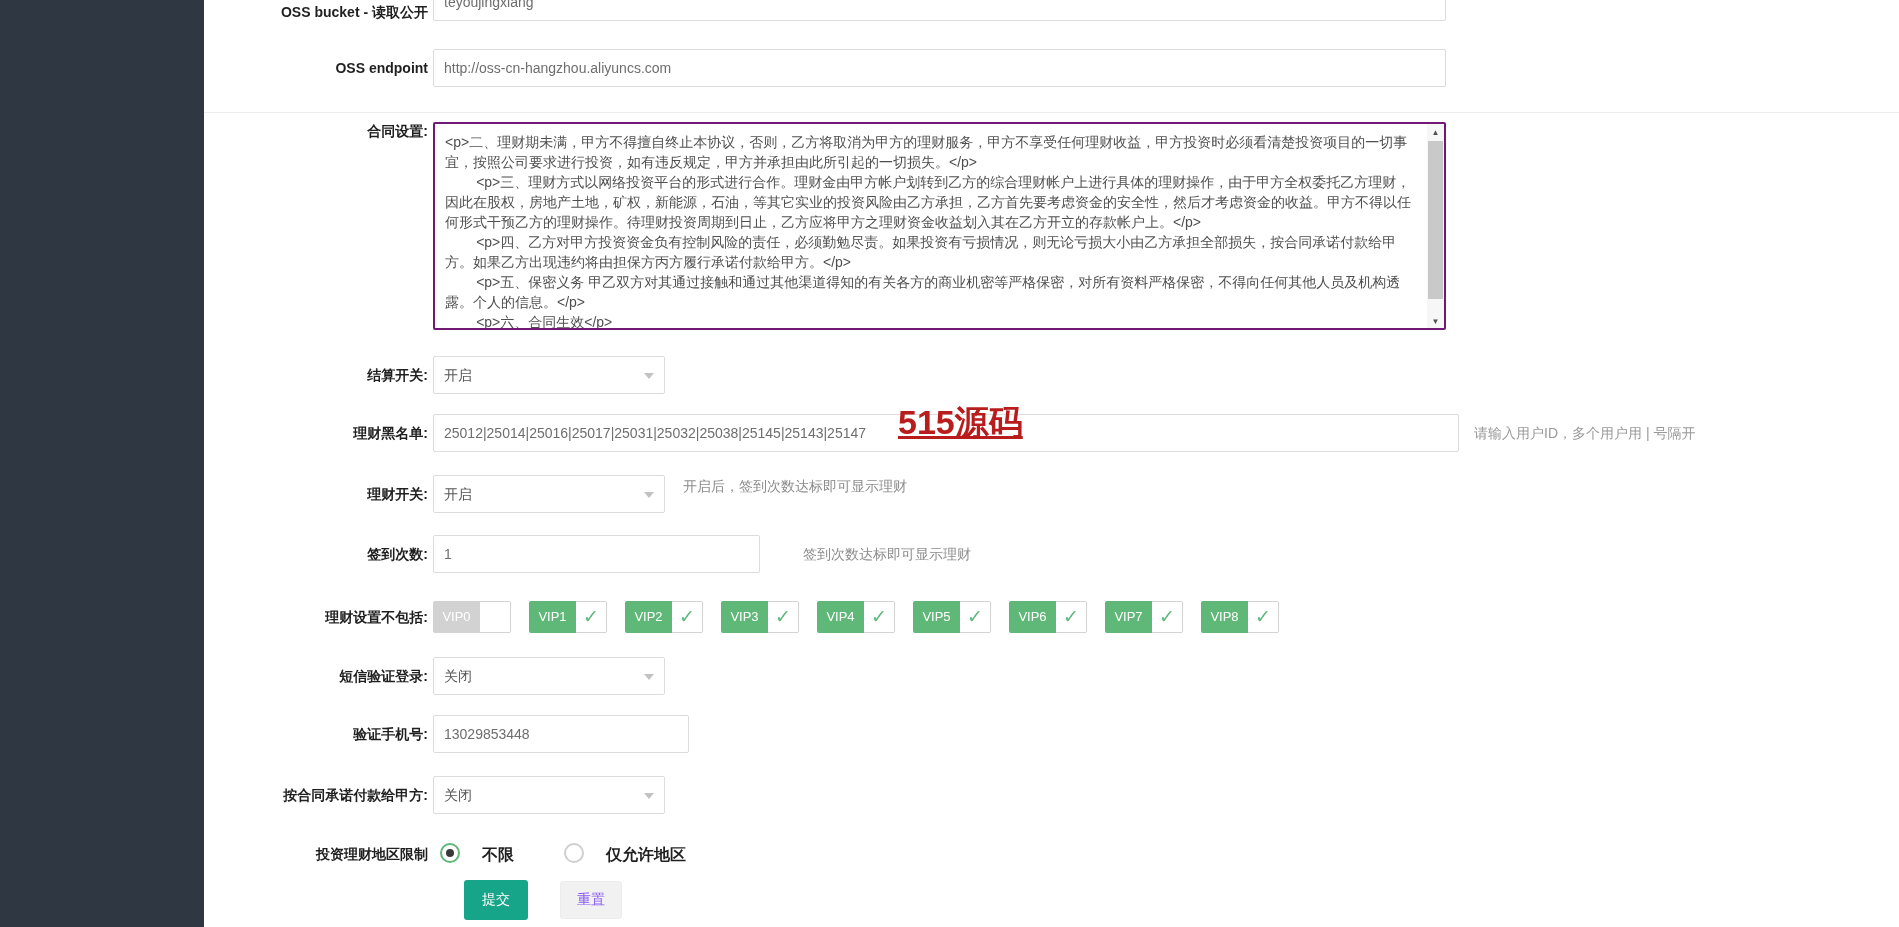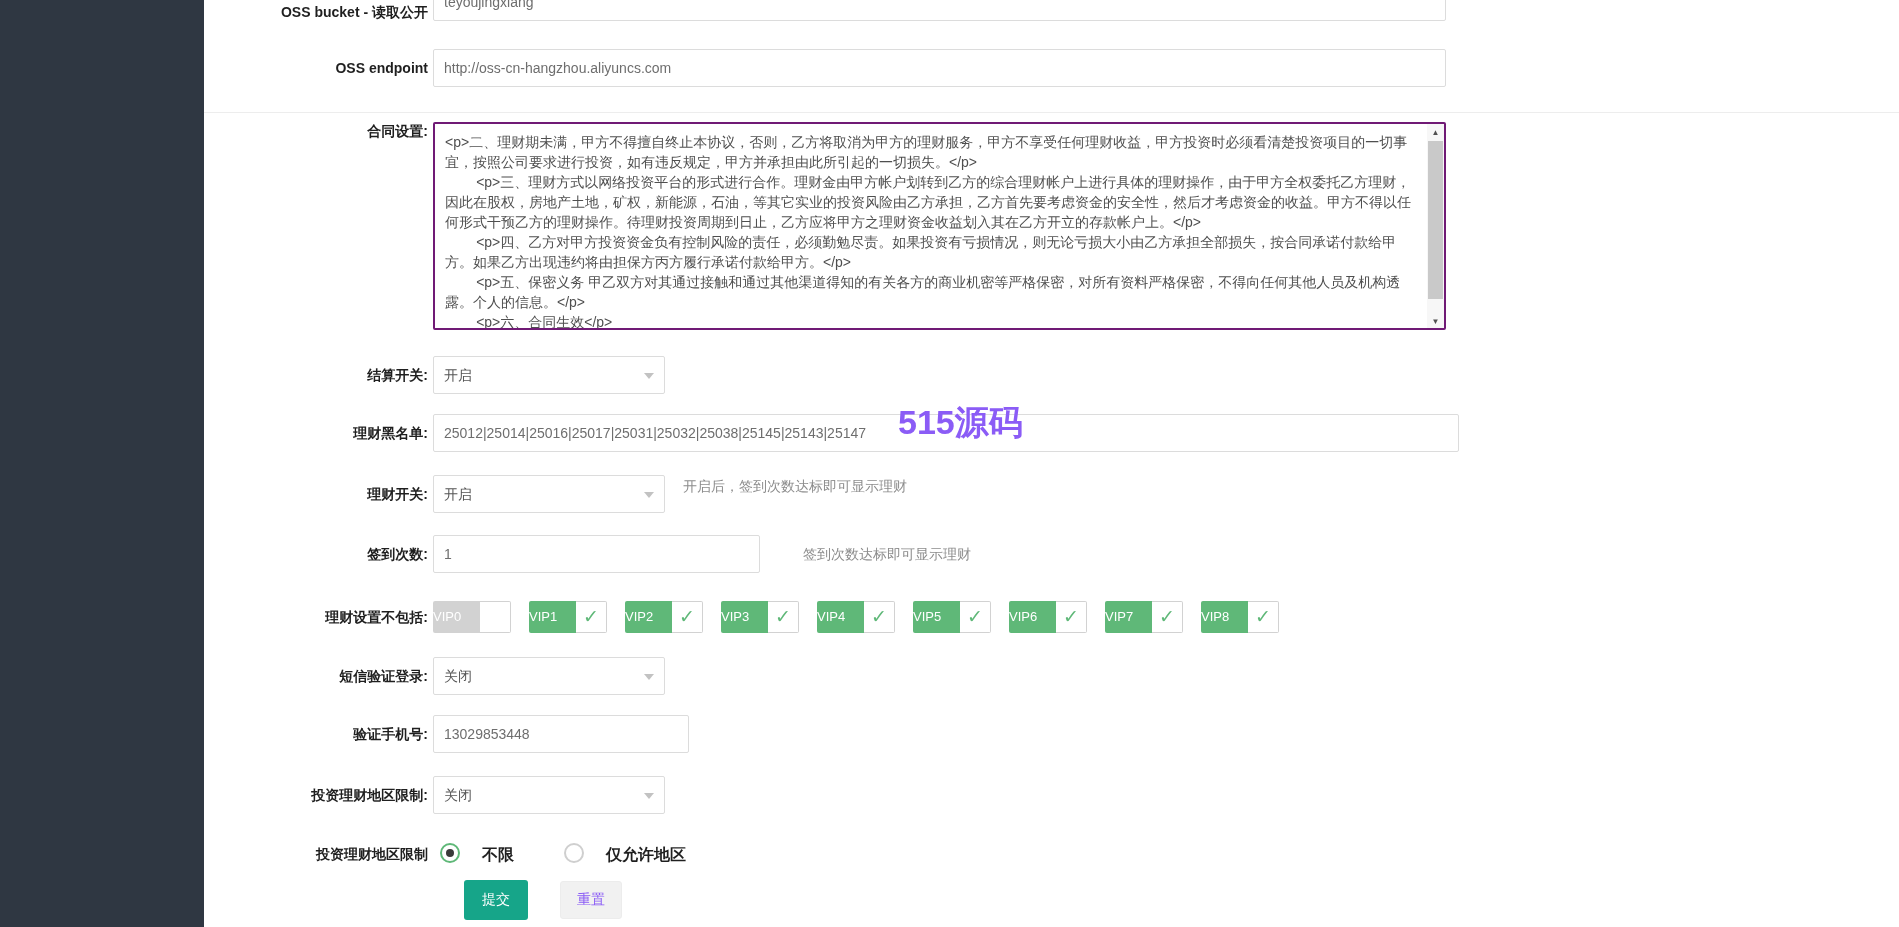--- a/index.html
+++ b/index.html
@@ -28,26 +28,26 @@
                border:2px solid #701a75; border-radius:2px; background:#fff; overflow:hidden; }
   .fake-area .txt { position:absolute; left:0; top:0; width:996px; height:206px; overflow:hidden;
                     padding:8px 12px 8px 10px; font-size:14px; line-height:20px; color:#4f4f4f;
                     white-space:pre-wrap; word-break:break-all; }
   .sbar { position:absolute; right:0; top:0; width:17px; height:206px; background:#f7f7f7; }
   .sbar .btn-u, .sbar .btn-d { position:absolute; left:0; width:17px; height:17px; background:#f7f7f7;
                     color:#505050; font-size:8px; line-height:17px; text-align:center; cursor:pointer; }
   .sbar .btn-u { top:0; } .sbar .btn-d { bottom:0; }
   .sbar .thumb { position:absolute; left:1px; top:17px; width:15px; height:158px; background:#c9c9c9; cursor:pointer; }
 
-  .wm { position:absolute; color:#8b5cf6; font-weight:bold; z-index:5; white-space:nowrap; }
+  .wm { position:absolute; color:#b91c1c; font-weight:bold; z-index:5; white-space:nowrap;text-decoration:underline; }
 
   .chips { position:absolute; left:433px; top:601px; display:flex; gap:18px; }
   .chip { display:flex; height:32px; cursor:pointer; }
   .chip .tag { width:47px; height:32px; background:#5FB878; color:#fff; font-size:13px;
-               line-height:32px; text-align:left; border-radius:2px 0 0 2px; }
+               line-height:32px; text-align:center; border-radius:2px 0 0 2px; }
   .chip .box { width:31px; height:32px; background:#fff; border:1px solid #d2d2d2; border-left:none;
                border-radius:0 2px 2px 0; color:#5FB878; font-size:19px; font-weight:bold;
                line-height:30px; text-align:center; }
   .chip.off .tag { background:#d2d2d2; }
   .chip.off { cursor:not-allowed; }
 
   .radio { position:absolute; width:20px; height:20px; border-radius:50%; cursor:pointer; }
   .radio.on { border:2px solid #5FB878; }
   .radio.on::after { content:""; position:absolute; left:4px; top:4px; width:8px; height:8px;
                      border-radius:50%; background:#3a3a3a; }
@@ -88,20 +88,21 @@
   </div>
 
   <div class="lbl" style="top:365px;">结算开关:</div>
   <div class="sel" style="left:433px; top:356px;">
     <span class="val">开启</span>
     <span class="arr"></span>
   </div>
 
   <div class="lbl" style="top:423px;">理财黑名单:</div>
   <input class="inp" style="left: 433px; top: 414px; width: 1026px;" value="25012|25014|25016|25017|25031|25032|25038|25145|25143|25147">
+  <div class="hint" style="left:1474px; top:414px; line-height:38px;">请输入用户ID，多个用户用 | 号隔开</div>
   <div class="wm" style="left:898px; top:400px; font-size:34px;">515源码</div>
 
   <div class="lbl" style="top:484px;">理财开关:</div>
   <div class="sel" style="left:433px; top:475px;">
     <span class="val">开启</span>
     <span class="arr"></span>
   </div>
   <div class="hint dark" style="left:683px; top:478px;">开启后，签到次数达标即可显示理财</div>
 
   <div class="lbl" style="top:544px;">签到次数:</div>
@@ -150,21 +151,21 @@
 
   <div class="lbl" style="top:666px;">短信验证登录:</div>
   <div class="sel" style="left:433px; top:657px;">
     <span class="val">关闭</span>
     <span class="arr"></span>
   </div>
 
   <div class="lbl" style="top:724px;">验证手机号:</div>
   <input class="inp" style="left: 433px; top: 715px; width: 256px;" value="13029853448">
 
-  <div class="lbl" style="top:785px;">投资理财地区限制:</div>
+  <div class="lbl" style="top:785px;">按合同承诺付款给甲方:</div>
   <div class="sel" style="left:433px; top:776px;">
     <span class="val">关闭</span>
     <span class="arr"></span>
   </div>
 
   <div class="lbl" style="top:844px;">投资理财地区限制</div>
   <div class="radio on" style="left:440px; top:843px;"></div>
   <div class="radio-lbl" style="left:482px; top:845px;">不限</div>
   <div class="radio offr" style="left:564px; top:843px;"></div>
   <div class="radio-lbl" style="left:606px; top:845px;">仅允许地区</div>

